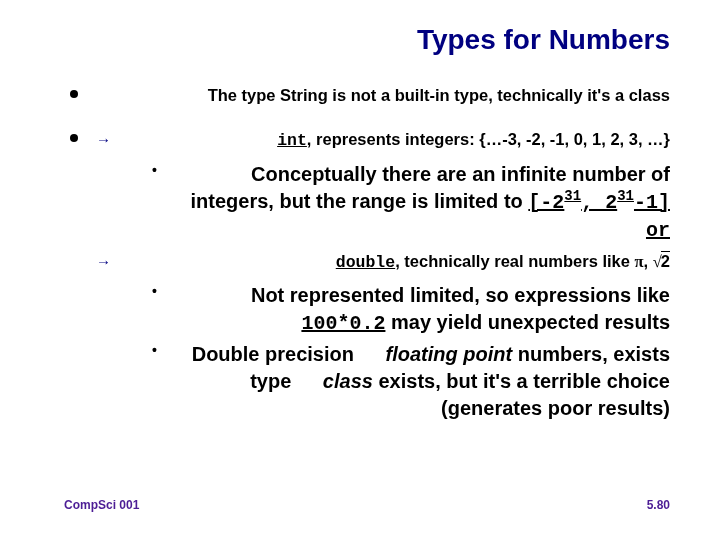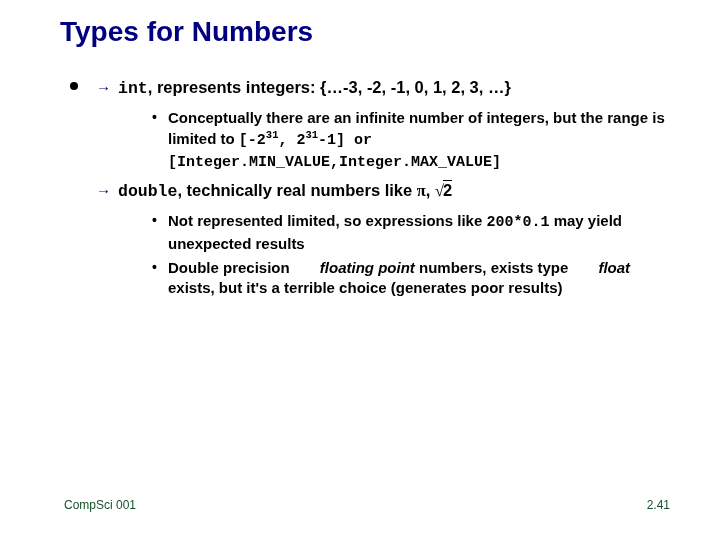--- a/index.html
+++ b/index.html
@@ -10,21 +10,22 @@
     background: #fff;
     font-family: Arial, Helvetica, sans-serif;
     color: #000;
     overflow: hidden;
   }
   .slide {
     position: relative;
     width: 720px;
     height: 540px;
     box-sizing: border-box;
-    padding: 16px 50px 0 64px;
+    padding: 24px 50px 0 64px;
+    text-align: right;
   }
   .title {
     color: #000080;
     font-size: 28px;
     font-weight: bold;
     margin: 0 0 28px -4px;
   }
   ul.top {
     list-style: none;
     padding: 0;
@@ -66,94 +67,98 @@
     top: 0;
     color: #000080;
     font-family: Arial, sans-serif;
     font-size: 15px;
     font-style: normal;
   }
   ul.dotsub {
     list-style: none;
     padding: 0;
     margin: 8px 0 6px 34px;
-    font-size: 15px;
+    font-size: 20px;
   }
   ul.dotsub > li {
     position: relative;
     padding-left: 16px;
     margin-bottom: 4px;
     line-height: 1.35;
   }
   ul.dotsub > li::before {
     content: "•";
     position: absolute;
     left: 0;
     top: 0;
     font-size: 14px;
   }
   .mono {
     font-family: "Courier New", Courier, monospace;
     font-weight: bold;
+    text-decoration: underline;
   }
   .italic { font-style: italic; margin-left: 26px; }
   sup { font-size: 0.7em; line-height: 0; }
   .sqrt-line {
     border-top: 1.2px solid #000;
     padding-top: 0;
     margin-left: -1px;
   }
   .footer {
     position: absolute;
     left: 64px;
     right: 50px;
     bottom: 28px;
     font-size: 12px;
-    color: #14532d;
+    color: #4c1d95;
     display: flex;
     justify-content: space-between;
+    font-weight: bold;
   }
 </style>
 </head>
 <body>
 
 <div class="slide">
   <h1 class="title">Types for Numbers</h1>
 
   <ul class="top">
 
+    <li>
+      <span>The type String is not a built-in type, technically it's a class</span>
+    </li>
 
     <li>
 
       <ul class="arrow">
         <li>
           <span class="mono">int</span><span>, represents integers: {…-3, -2, -1, 0, 1, 2, 3, …}</span>
 
           <ul class="dotsub">
             <li>
               <span>Conceptually there are an infinite number of integers, but the range is limited to </span><span class="mono">[-2</span><sup class="mono">31</sup><span class="mono">, 2</span><sup class="mono">31</sup><span class="mono">-1] or</span><br>
-              <span class="mono">[Integer.MIN_VALUE,Integer.MAX_VALUE]</span>
             </li>
           </ul>
         </li>
 
         <li>
           <span class="mono">double</span><span>, technically real numbers like  </span><span style="font-family:'Times New Roman',serif;">π</span><span>, </span><span style="font-family:'Times New Roman',serif;">√</span><span class="sqrt-line">2</span>
 
           <ul class="dotsub">
             <li>
-              <span>Not represented limited, so expressions like </span><span class="mono">200*0.1</span><span> may yield unexpected results</span>
+              <span>Not represented limited, so expressions like </span><span class="mono">100*0.2</span><span> may yield unexpected results</span>
             </li>
             <li>
-              <span>Double precision </span><span class="italic">floating point</span><span> numbers, exists type </span><span class="italic">float</span><span> exists, but it's a terrible choice (generates poor results)</span>
+              <span>Double precision </span><span class="italic">floating point</span><span> numbers, exists type </span><span class="italic">class</span><span> exists, but it's a terrible choice (generates poor results)</span>
             </li>
           </ul>
         </li>
       </ul>
     </li>
 
   </ul>
 
   <div class="footer">
     <span>CompSci 001</span>
-    <span>2.41</span>
+    <span>5.80</span>
   </div>
 </div>
 
 </body></html>

